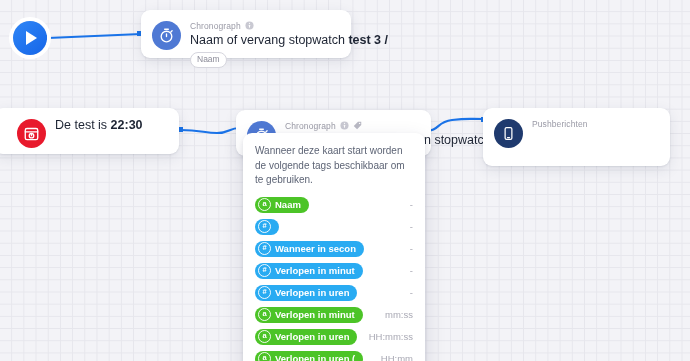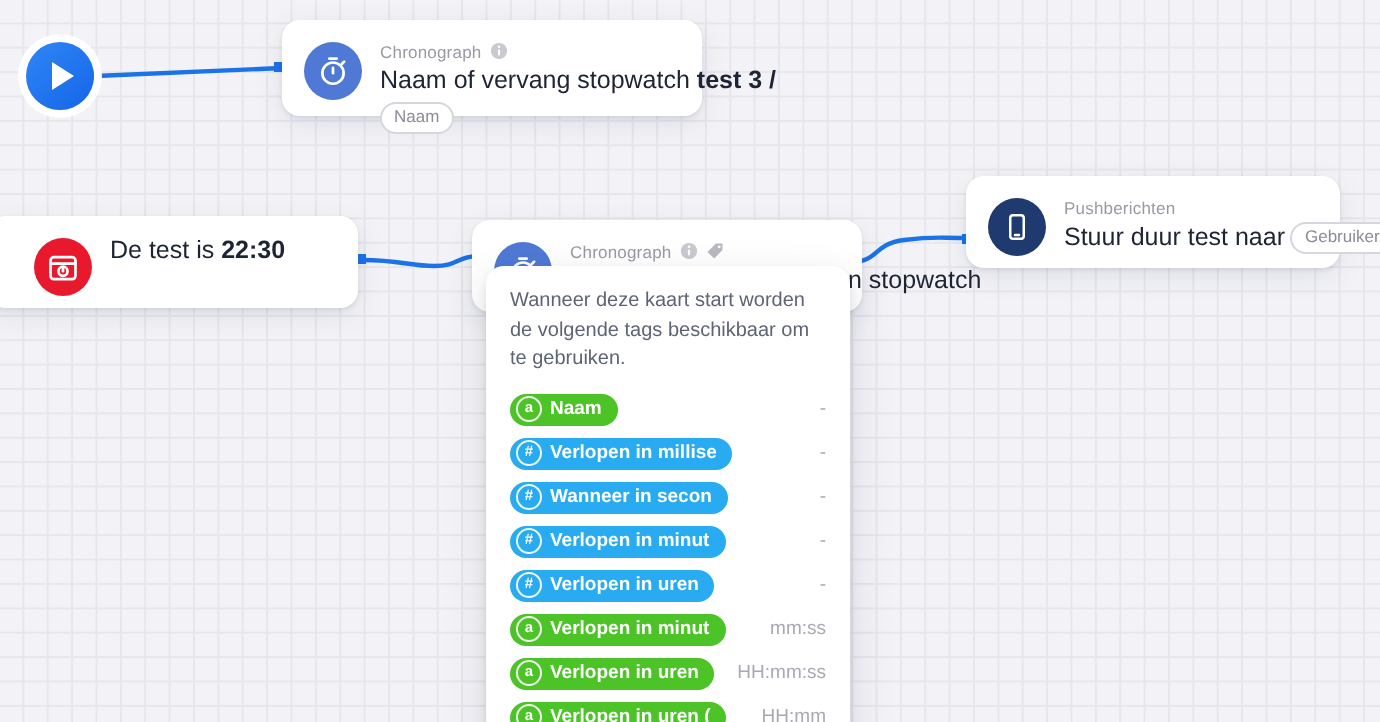--- a/index.html
+++ b/index.html
@@ -123,21 +123,21 @@
   .chip.inline {
     margin-top: 0;
     vertical-align: middle;
     margin-left: 3px;
   }
 
   
   #card-stopwatch-start { left: 141px; top: 10px;  width: 210px; height: 48px; }
   #card-datetime        { left: -6px;  top: 108px; width: 185px; height: 46px; }
   #card-duration        { left: 236px; top: 110px; width: 195px; height: 46px; }
-  #card-push            { left: 483px; top: 88px; width: 187px; height: 46px; }
+  #card-push            { left: 483px; top: 108px; width: 187px; height: 58px; }
 
   
   #tag-popover {
     position: absolute;
     left: 243px;
     top: 133px;
     width: 182px;
     background: #ffffff;
     border-radius: 9px;
     box-shadow: 0 2px 4px rgba(40,45,80,.10), 0 8px 22px rgba(40,45,80,.14);
@@ -296,40 +296,36 @@
     <div class="badge navy">
       <svg width="15" height="15" viewBox="0 0 24 24" fill="none" stroke="#fff" stroke-width="2" stroke-linecap="round">
         <rect x="6.6" y="2.6" width="10.8" height="18.8" rx="2.2"></rect>
         <path d="M10.4 18.4 h3.2"></path>
       </svg>
     </div>
     <div class="body">
       <div class="cat-row">
         <span class="cat-text">Pushberichten</span>
       </div>
-      <div class="title">
-        <span>Stuur duur test naar</span><span class="chip inline">Gebruiker</span>
-      </div>
     </div>
   </div>
 
   <div id="tag-popover">
     <p class="intro">Wanneer deze kaart start worden de volgende tags beschikbaar om te gebruiken.</p>
     <div id="tag-list">
         <div class="tag-row">
           <span class="pill green">
             <span class="tico">a</span>
             <span>Naam</span>
           </span>
           <span class="tag-suffix">-</span>
         </div>
         <div class="tag-row">
           <span class="pill blue">
             <span class="tico">#</span>
-            <span>Verlopen in millise</span>
           </span>
           <span class="tag-suffix">-</span>
         </div>
         <div class="tag-row">
           <span class="pill blue">
             <span class="tico">#</span>
             <span>Wanneer in secon</span>
           </span>
           <span class="tag-suffix">-</span>
         </div>

